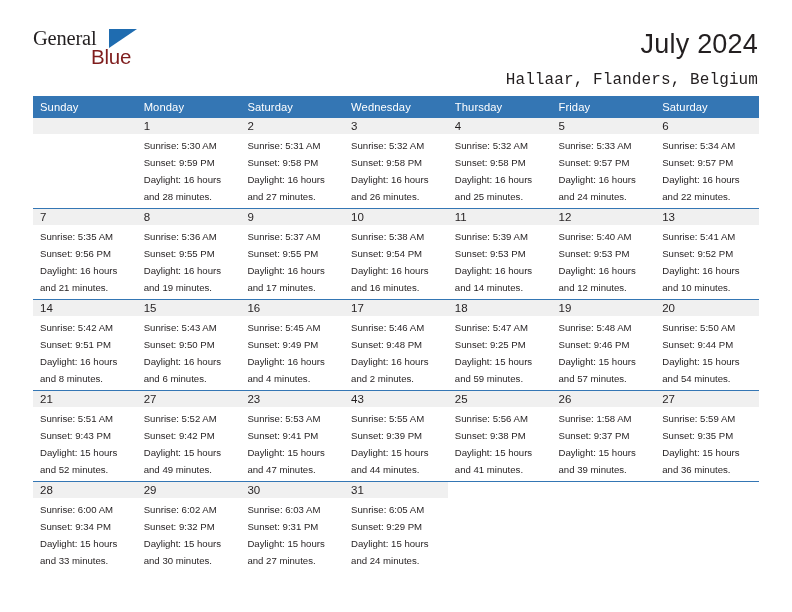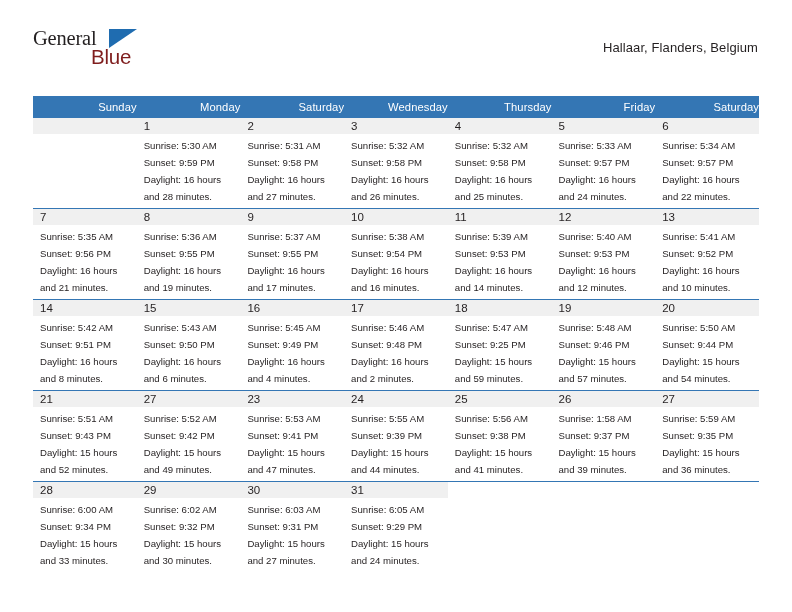--- a/index.html
+++ b/index.html
@@ -67,41 +67,42 @@
     padding-top: 2px;
   }
   .month-title {
     font-size: 27px;
     font-weight: normal;
     color: #231f20;
     line-height: 1.15;
     letter-spacing: 0.2px;
   }
   .location {
-    font-size: 13px;
+    font-size: 16px;
     color: #231f20;
     margin-top: 11px;
     letter-spacing: 0.1px;
+    font-family: Liberation Mono, monospace;
   }
 
   
   .cal {
     margin: 0 33px;
     width: 726px;
     border-collapse: collapse;
     table-layout: fixed;
   }
   .cal col { width: 103.71px; }
 
   thead th {
     background: #3476b4;
     color: #ffffff;
     font-size: 11.2px;
     font-weight: normal;
-    text-align: right;
+    text-align: left;
     padding: 5px 0 5px 7px;
     height: 20px;
     letter-spacing: 0.1px;
   }
 
   tbody td {
     vertical-align: top;
     padding: 0;
     height: 90px;
     border-top: 1.4px solid #3476b4;
@@ -137,20 +138,21 @@
 
 <div class="page">
 
   <div class="top">
     <div class="logo">
       <span class="logo-general">General</span>
       <span class="logo-tri"></span>
       <span class="logo-blue">Blue</span>
     </div>
     <div class="titles">
+      <div class="month-title">July 2024</div>
       <div class="location">Hallaar, Flanders, Belgium</div>
     </div>
   </div>
 
   <table class="cal">
     <colgroup>
       <col>
         <col>
         <col>
         <col>
@@ -385,21 +387,21 @@
             <div class="cell">
               <span class="daynum">23</span>
               <span class="info">Sunrise: 5:53 AM
 Sunset: 9:41 PM
 Daylight: 15 hours
 and 47 minutes.</span>
             </div>
           </td>
           <td>
             <div class="cell">
-              <span class="daynum">24</span>
+              <span class="daynum">43</span>
               <span class="info">Sunrise: 5:55 AM
 Sunset: 9:39 PM
 Daylight: 15 hours
 and 44 minutes.</span>
             </div>
           </td>
           <td>
             <div class="cell">
               <span class="daynum">25</span>
               <span class="info">Sunrise: 5:56 AM

